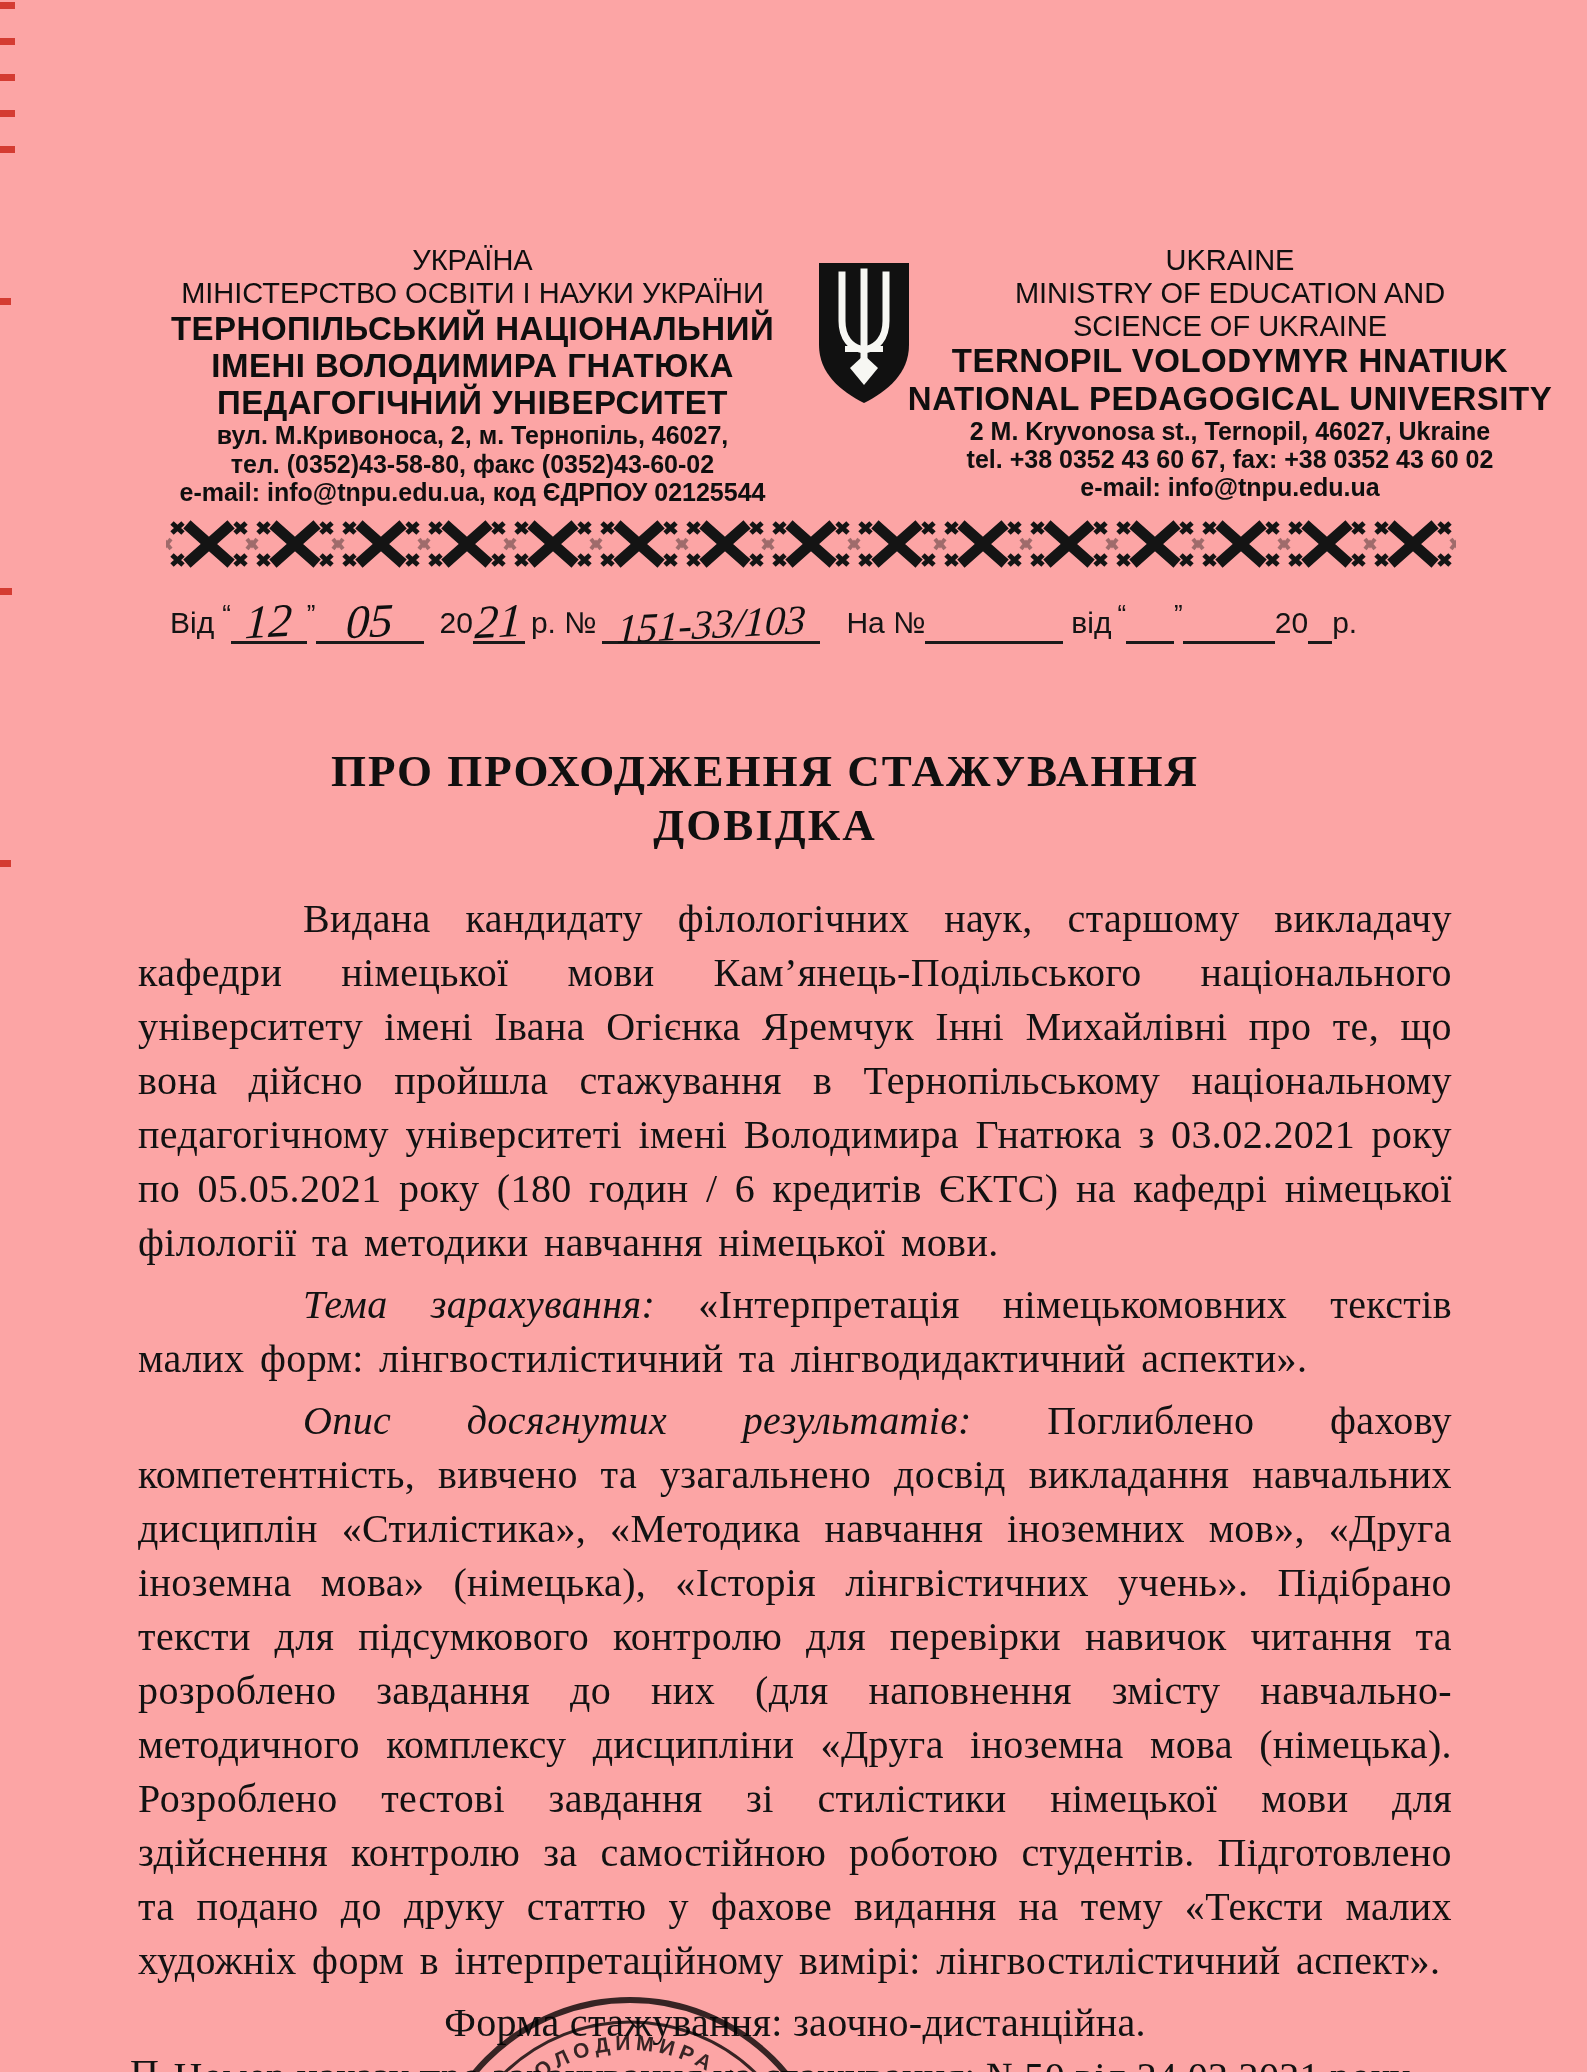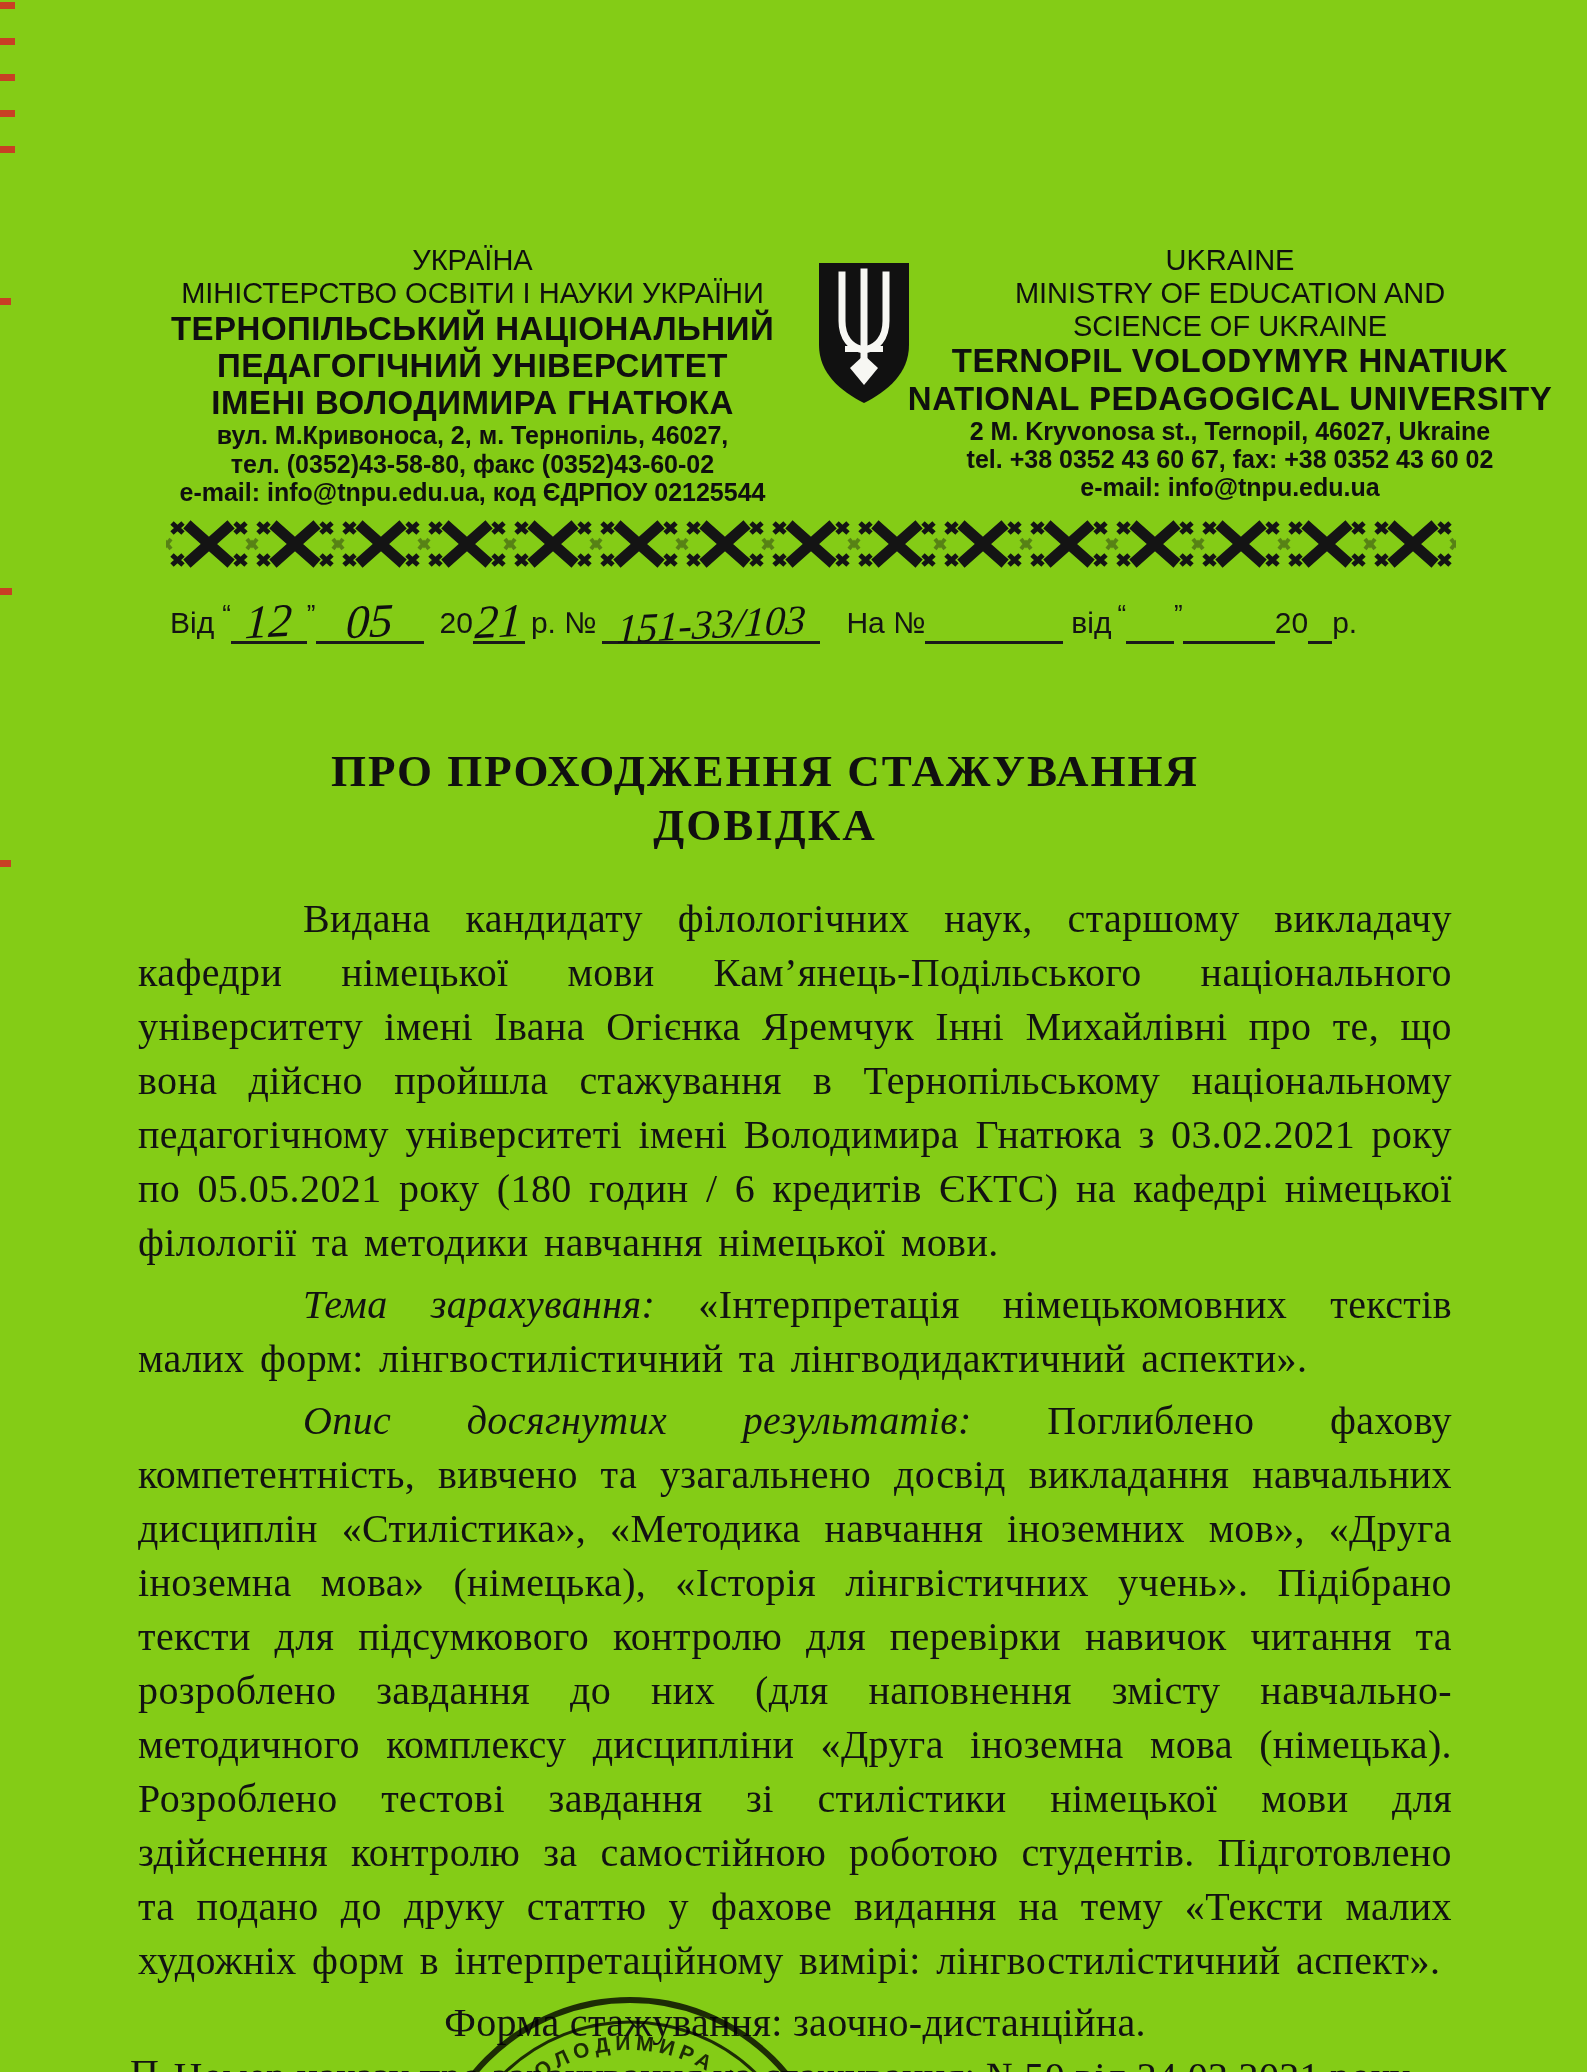--- a/index.html
+++ b/index.html
@@ -1,16 +1,16 @@
 <!DOCTYPE html>
 <html><head>
 <meta charset="utf-8">
 <style>
   html,body{margin:0;padding:0;background:#8a8a8a;}
-  .page{position:relative;width:1587px;height:2072px;margin:0 auto;background:#84cc16;
+  .page{position:relative;width:1587px;height:2072px;margin:0 auto;background:#fca5a5;
         color:#131313;overflow:hidden;font-family:"Liberation Serif",serif;}
 
   
   .red-dash{position:absolute;left:0;width:15px;height:7px;background:#cf3126;opacity:.9;}
   .rd1{top:2px}.rd2{top:38px}.rd3{top:74px}.rd4{top:110px}.rd5{top:146px}
   .rd6{top:298px;width:11px}.rd7{top:588px;width:12px}.rd8{top:860px;width:11px}
 
   
   .hdr{position:absolute;text-align:center;font-family:"Liberation Sans",sans-serif;
        line-height:1.13;color:#0f0f0f;}
@@ -65,22 +65,22 @@
   <div class="red-dash rd4"></div>
   <div class="red-dash rd5"></div>
   <div class="red-dash rd6"></div>
   <div class="red-dash rd7"></div>
   <div class="red-dash rd8"></div>
 
   <div class="hdr hdr-left">
     <div class="h-sm">УКРАЇНА</div>
     <div class="h-sm">МІНІСТЕРСТВО ОСВІТИ І НАУКИ УКРАЇНИ</div>
     <div class="h-bold">ТЕРНОПІЛЬСЬКИЙ НАЦІОНАЛЬНИЙ</div>
+    <div class="h-bold">ІМЕНІ ВОЛОДИМИРА ГНАТЮКА</div>
     <div class="h-bold">ПЕДАГОГІЧНИЙ УНІВЕРСИТЕТ</div>
-    <div class="h-bold">ІМЕНІ ВОЛОДИМИРА ГНАТЮКА</div>
     <div class="h-addr">вул. М.Кривоноса, 2, м. Тернопіль, 46027,</div>
     <div class="h-addr">тел. (0352)43-58-80, факс (0352)43-60-02</div>
     <div class="h-addr">e-mail: info@tnpu.edu.ua, код ЄДРПОУ 02125544</div>
   </div>
 
   <svg class="emblem" viewBox="0 0 104 148">
     <path d="M7,4 H97 V86 C97,114 76,132 52,144 C28,132 7,114 7,86 Z" fill="#111111"></path>
     <g stroke="#f7f7f3" stroke-width="7" fill="none" stroke-linecap="square">
       <path d="M30,16 V62 C30,80 40,88 48,90"></path>
       <path d="M74,16 V62 C74,80 64,88 56,90"></path>

